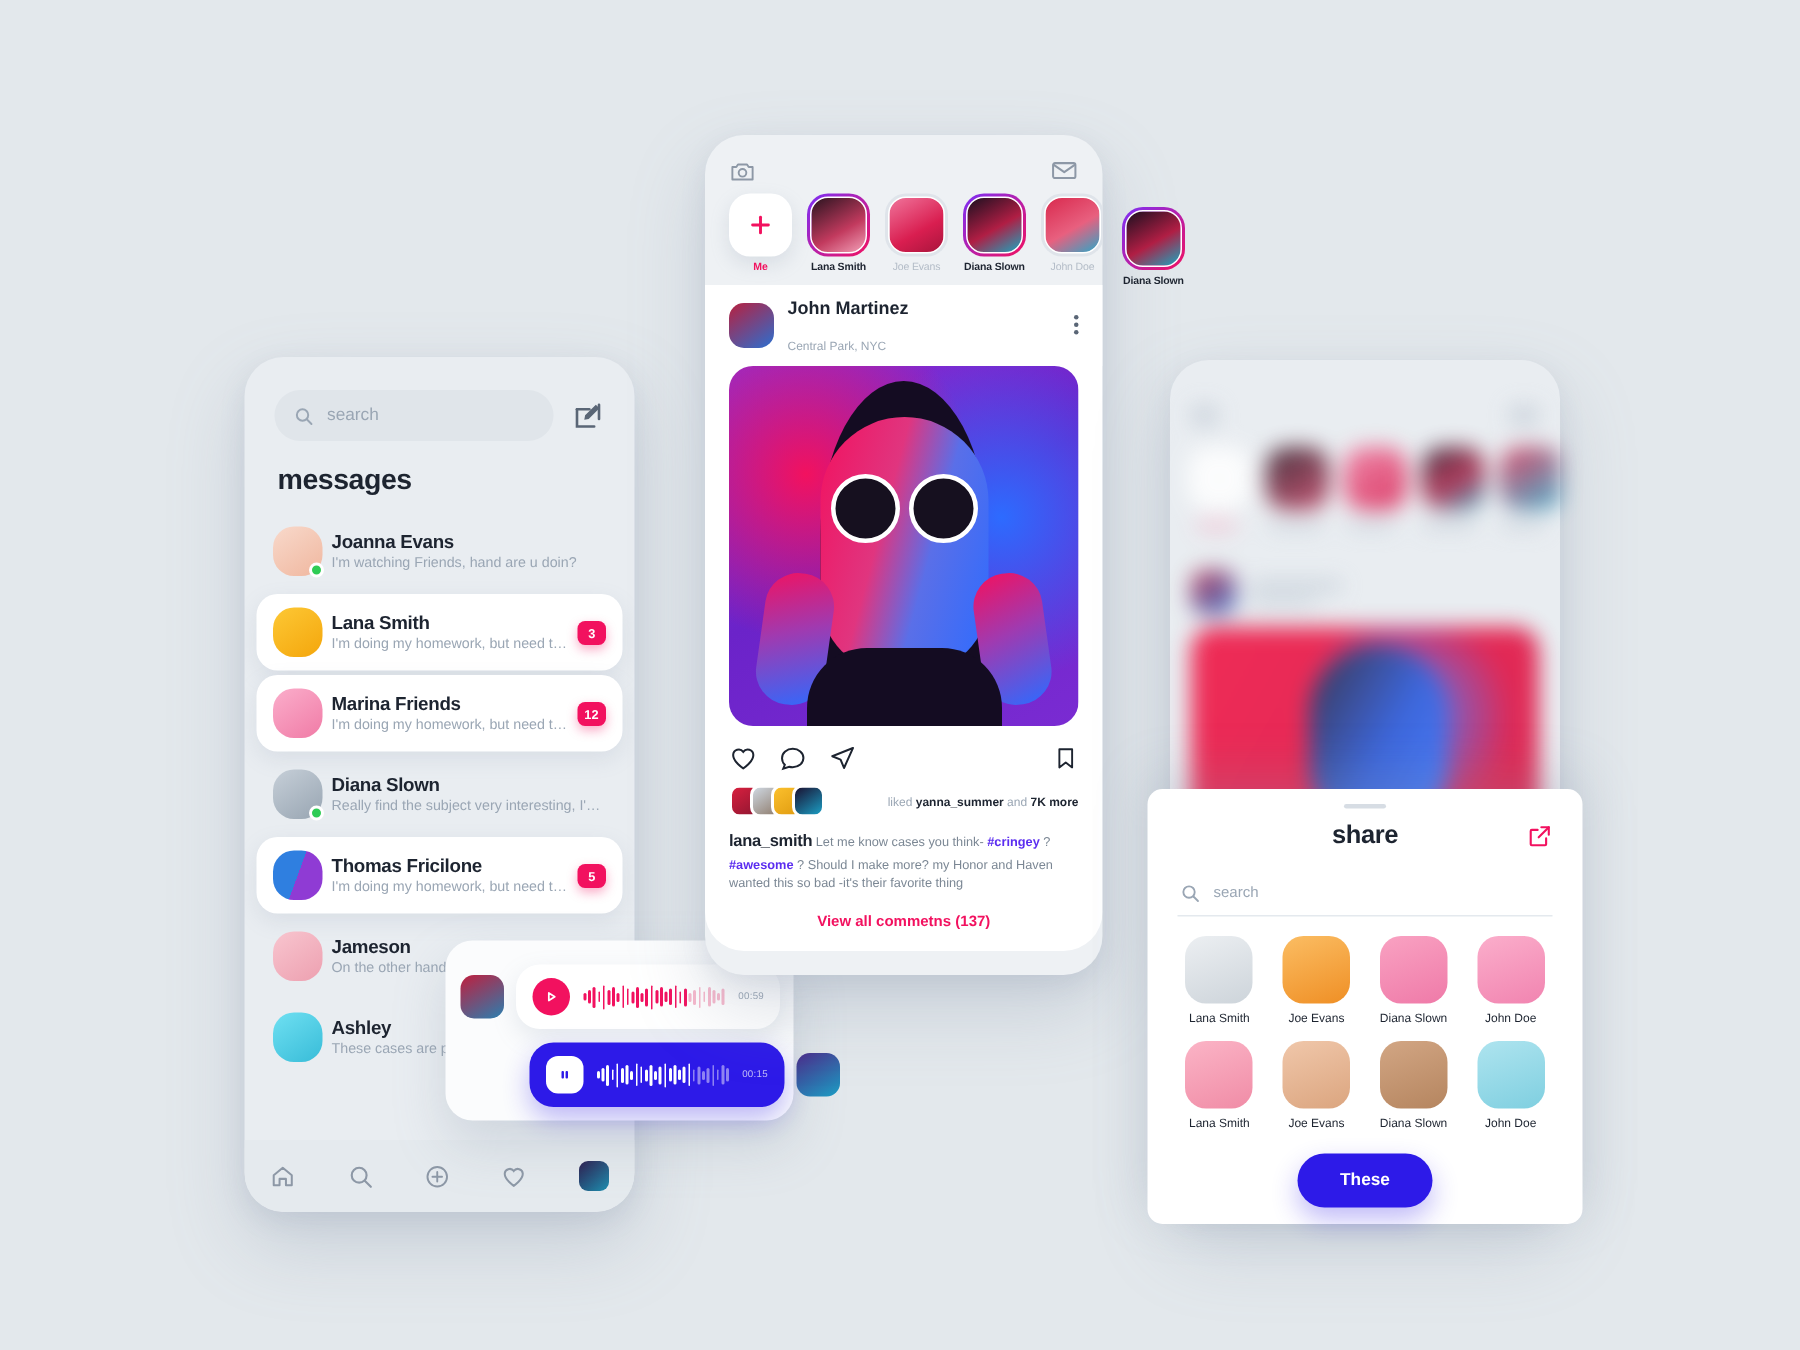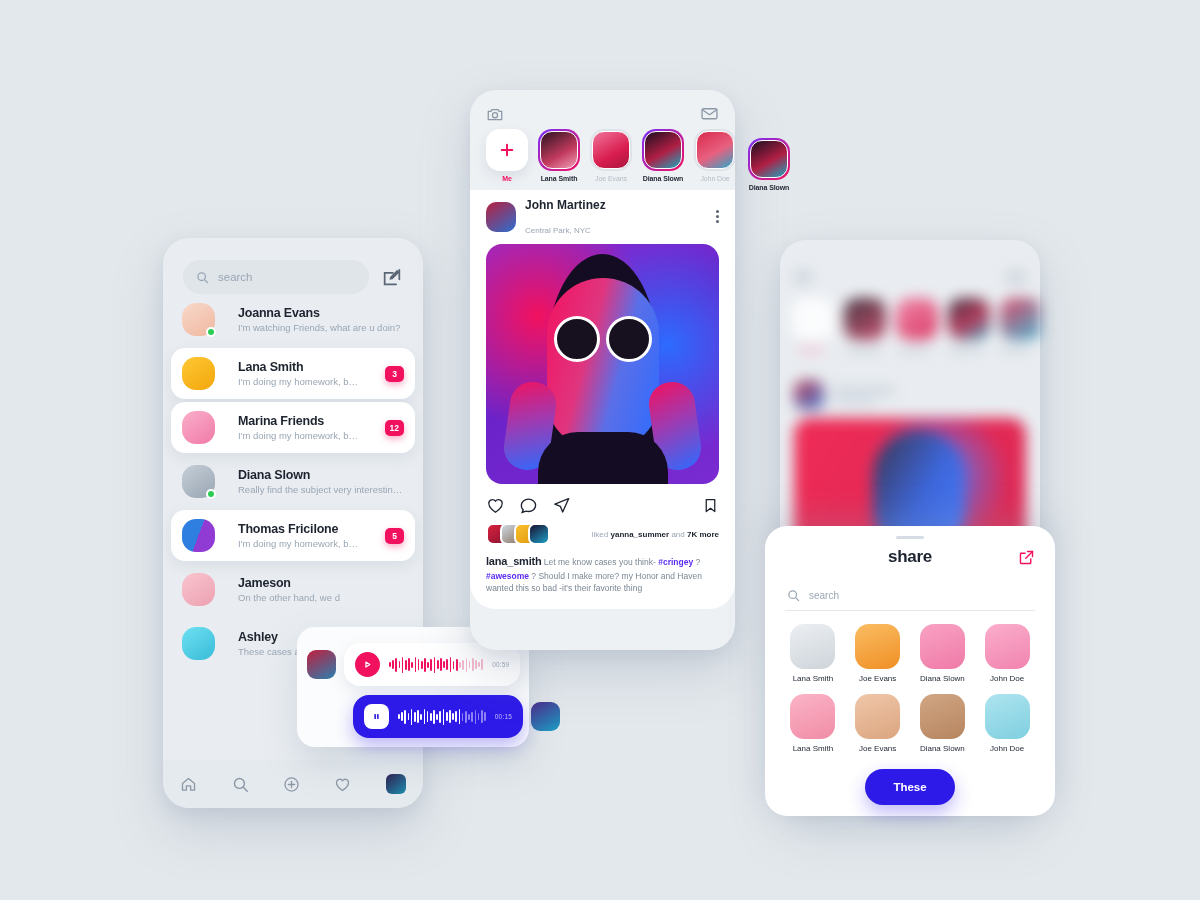--- a/index.html
+++ b/index.html
@@ -35,21 +35,21 @@
   }
   .search-box .ph { color: #9aa6b4; font-size: 11.5px; }
   .ico { display: block; }
   .pen-btn { width: 22px; height: 22px; flex: none; }
   .mtitle {
     font-size: 19px; font-weight: bold; color: #1d2430;
     letter-spacing: -.3px; margin: 16px 0 10px 2px;
   }
   .chat-list { padding: 0 8px; }
   .chat {
-    display: flex; align-items: center; gap: 23px;
+    display: flex; align-items: center; gap: 6px;
     padding: 9px 11px; border-radius: 14px; margin-bottom: 3px; position: relative;
   }
   .chat.card { background: #fff; box-shadow: 0 5px 14px rgba(130,145,165,.16); }
   .chat .av { width: 33px; height: 33px; }
   .chat .txt { flex: 1; min-width: 0; }
   .chat .nm { font-size: 12.5px; font-weight: bold; color: #1d2430; letter-spacing: -.2px; }
   .chat .pv {
     font-size: 9.5px; color: #9aa6b4; margin-top: 2px;
     white-space: nowrap; overflow: hidden; text-overflow: ellipsis;
   }
@@ -186,21 +186,21 @@
                 linear-gradient(120deg,#f00b3c 0%, #e5063a 55%, #d9083a 100%);
   }
   .bl-img .h2 {
     position: absolute; left: 34%; top: 8%; width: 92px; height: 122px;
     border-radius: 46px 46px 40px 40px;
     background: linear-gradient(120deg,#1a1430 0%, #2050d8 55%, #2d6bff 100%);
   }
 
   .sheet {
     position: absolute; left: -15px; right: -15px; bottom: -8px; height: 290px;
-    background: #fff; border-radius: 22px;
+    background: #fff; border-radius: 10px;
     box-shadow: 0 -8px 34px rgba(130,145,165,.26);
     padding: 10px 20px 0; z-index: 5;
   }
   .grip { width: 28px; height: 3px; border-radius: 2px; background: #d7dde4; margin: 0 auto 8px; }
   .sh-head { display: flex; align-items: center; justify-content: center; position: relative; }
   .sh-title { font-size: 17px; font-weight: bold; color: #1d2430; letter-spacing: -.3px; }
   .sh-ext { position: absolute; right: 0; top: 2px; }
   .sh-search {
     display: flex; align-items: center; gap: 9px; border-bottom: 1px solid #e4e9ee;
     padding: 10px 2px 8px; margin-top: 12px;
@@ -234,30 +234,31 @@
             <span class="ph">search</span>
           </div>
           <svg class="pen-btn" viewBox="0 0 24 24" fill="none" stroke="#5a6676" stroke-width="1.9">
               <path d="M4 7.5v12.5h12.5" stroke-linecap="round"></path>
               <path d="M4 7.5h9" stroke-linecap="round"></path>
               <path d="M20 4.2v10.3" stroke-linecap="round"></path>
               <path d="M12.5 14.5l7.8-7.8-2.6-2.6-7.8 7.8-.6 3.2 3.2-.6z" fill="#5a6676" stroke="none"></path>
             </svg>
         </div>
 
+        <div class="mtitle">messages</div>
       </div>
 
       <div class="chat-list">
         <div class="chat">
           <div class="av" style="background:linear-gradient(145deg,#f8d9cb,#f0b79f)">
             <div class="dot-on"></div>
           </div>
           <div class="txt">
             <div class="nm">Joanna Evans</div>
-            <div class="pv">I'm watching Friends, what are u doin?</div>
+            <div class="pv">I'm watching Friends, hand are u doin?</div>
           </div>
         </div>
 
         <div class="chat card">
           <div class="av" style="background:linear-gradient(145deg,#fdc835,#f4a60c)"></div>
           <div class="txt">
             <div class="nm">Lana Smith</div>
             <div class="pv">I'm doing my homework, but need to take a...</div>
           </div>
           <div class="badge">3</div>
@@ -518,20 +519,23 @@
           <div class="liked-txt">
             <span>liked </span><b>yanna_summer</b><span> and </span><b>7K more</b>
           </div>
         </div>
 
         <div class="cap">
           <span class="u">lana_smith</span>
           <span>Let me know cases you think- </span><span class="tag">#cringey</span><span> ? </span><span class="tag">#awesome</span><span> ? Should I make more?  my Honor and Haven wanted this so bad -it's their favorite thing</span>
         </div>
 
+        <div class="viewall">
+          <span>View all commetns </span><span>(137)</span>
+        </div>
       </div>
     </div>
 
     <div class="story active" id="story-float">
       <div class="ring">
           <div class="inner" style="background:linear-gradient(150deg,#1b1020,#b01e44 55%,#19a7c0)"></div>
         </div>
       <div class="lbl">Diana Slown</div>
     </div>
   </div>

